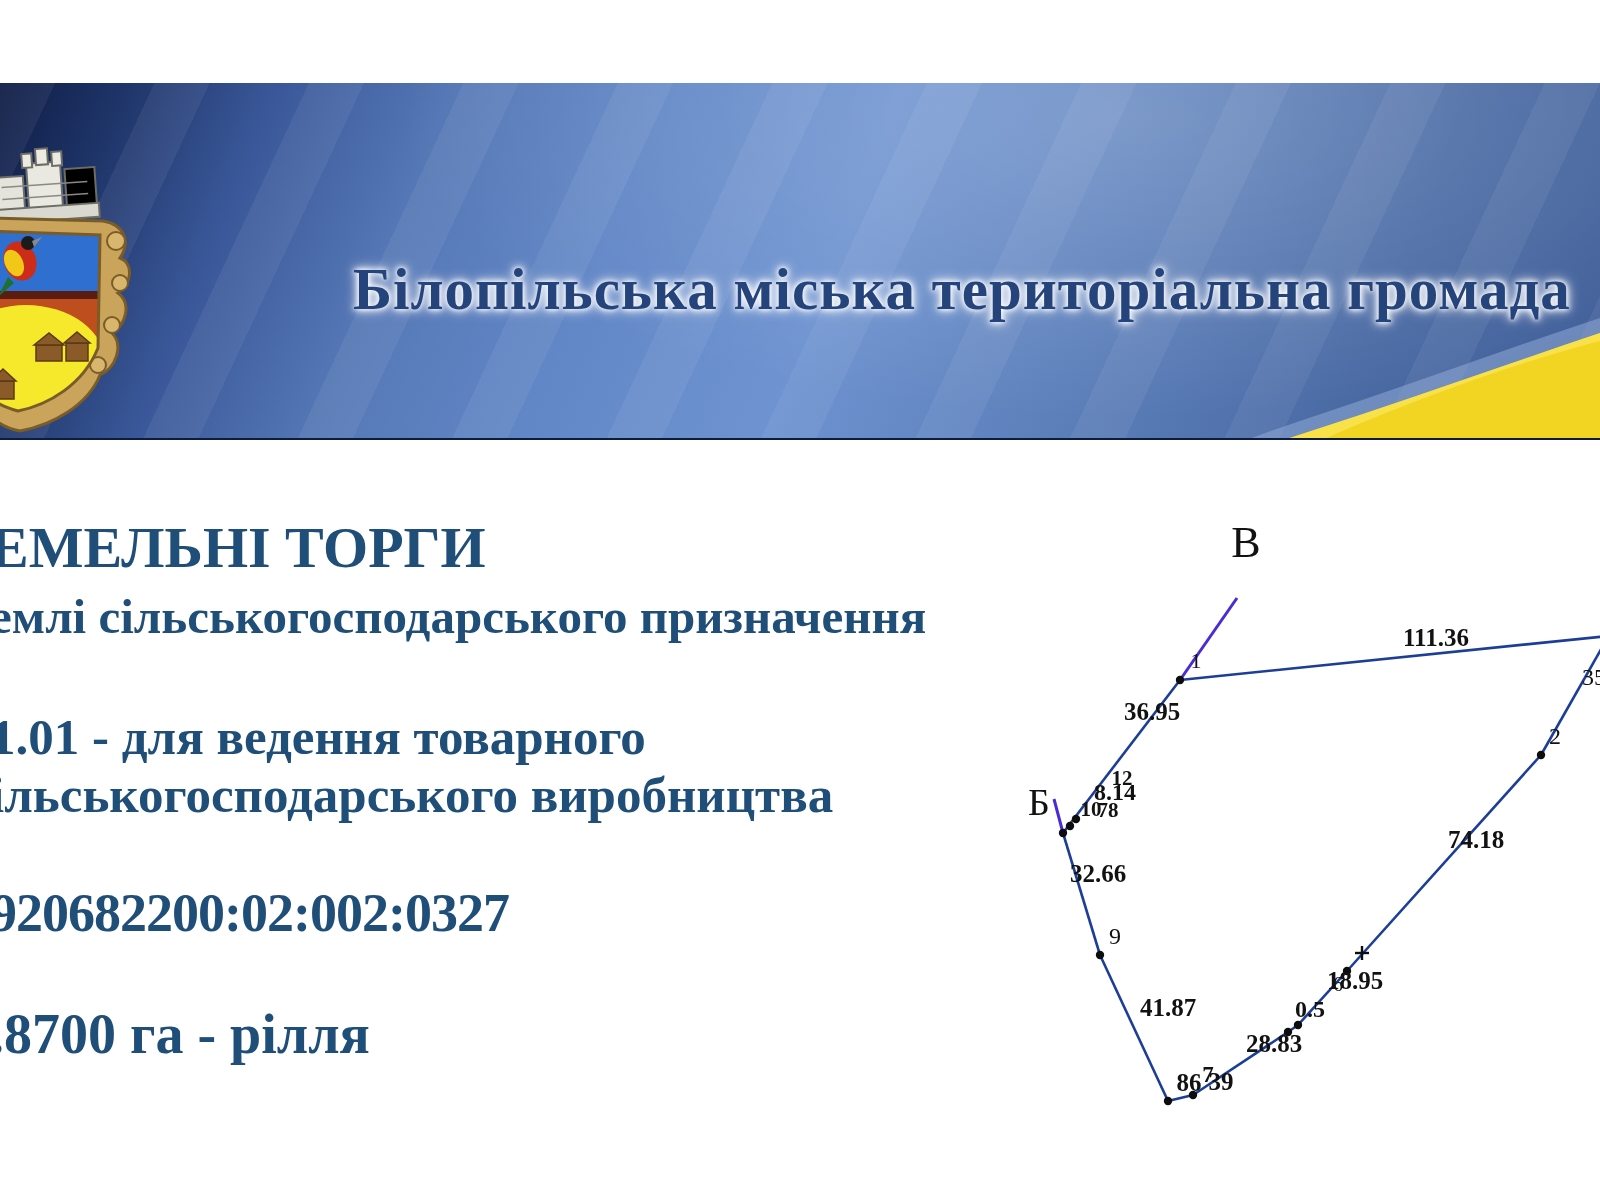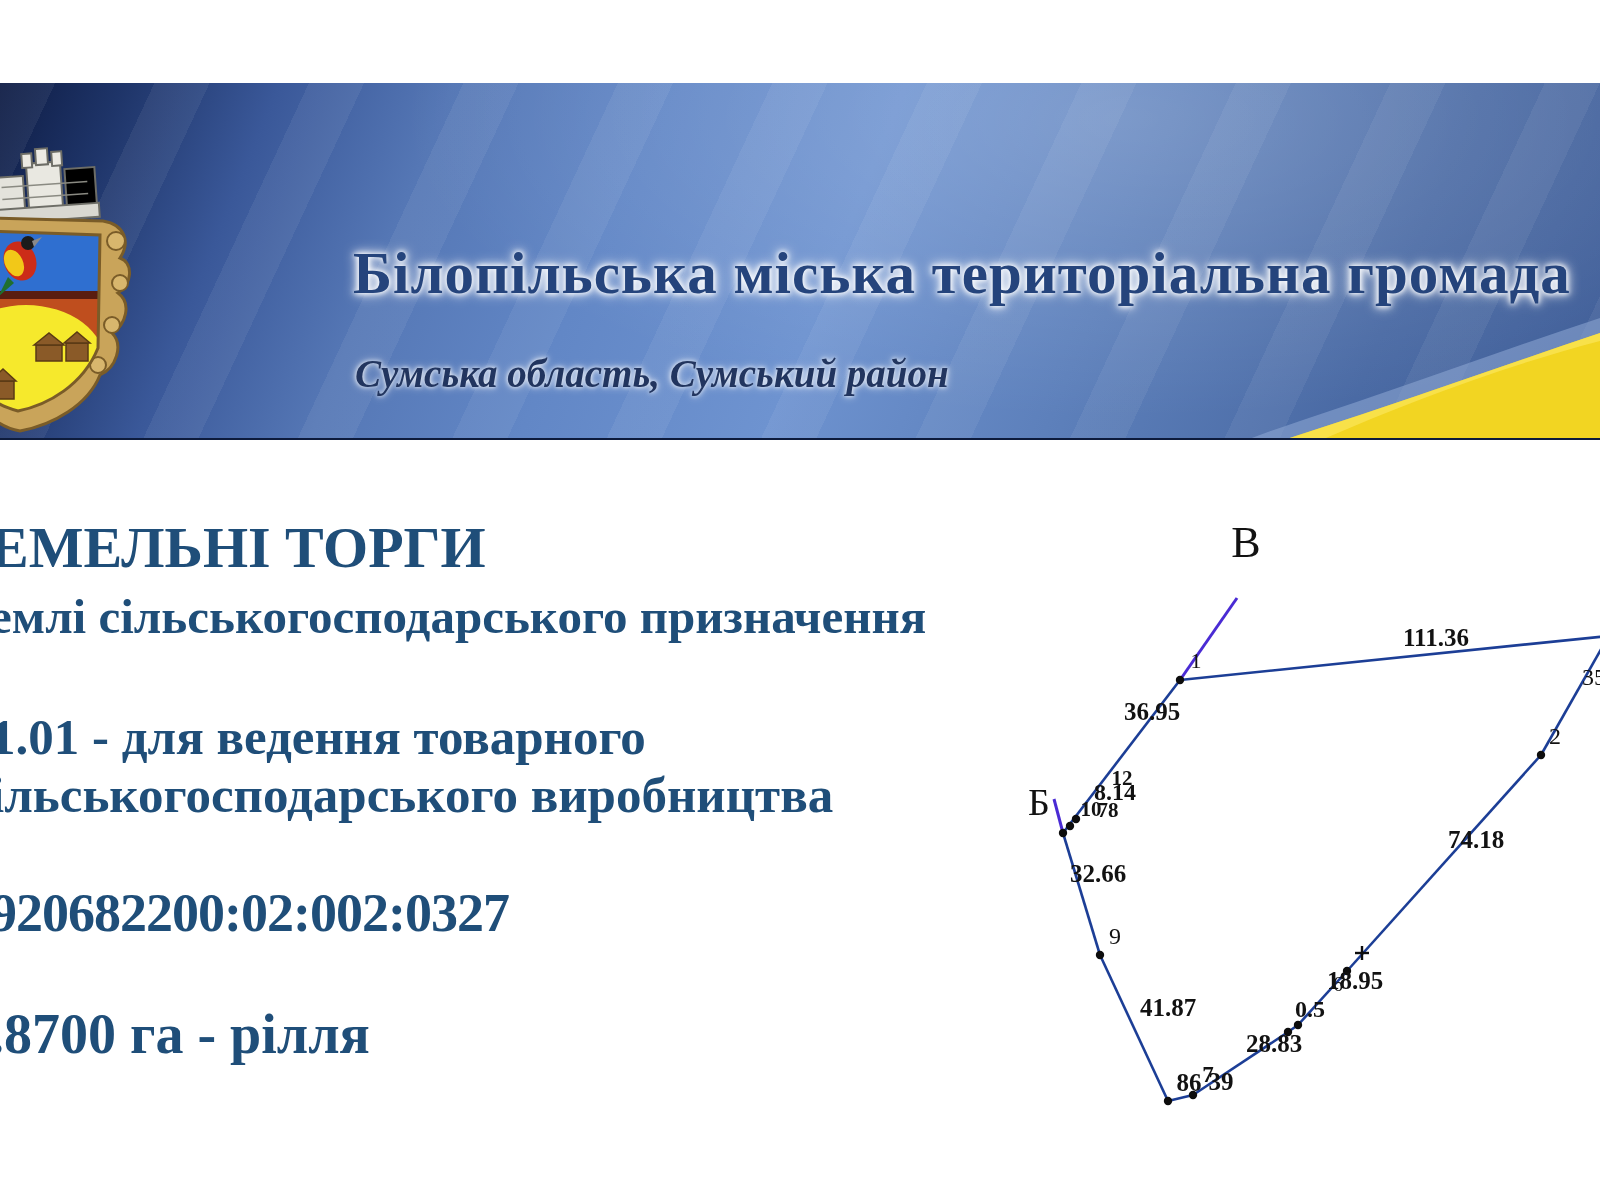--- a/index.html
+++ b/index.html
@@ -13,21 +13,21 @@
     background:
       radial-gradient(1200px 500px at 70% 10%, rgba(255,255,255,0.18), rgba(255,255,255,0) 60%),
       linear-gradient(112deg,#0e1c44 0%,#1e3468 7%,#3a5899 16%,#5577b5 26%,#6287c6 38%,#6e93d0 52%,#5d80bb 68%,#4a6aa4 85%,#405e98 100%);
     border-bottom:2px solid #0d1b3c;
   }
   .banner .sheen{
     position:absolute;inset:0;
     background:repeating-linear-gradient(115deg, rgba(255,255,255,0.06) 0 50px, rgba(255,255,255,0) 50px 140px);
   }
   .banner-title{
-    position:absolute;left:353px;top:156px;margin:0;
+    position:absolute;left:353px;top:172px;margin:0;
     font-size:59px;font-weight:bold;color:#25447c;white-space:nowrap;letter-spacing:1px;
     text-shadow:0 0 5px #ffffff,0 0 9px #ffffff,0 0 14px rgba(255,255,255,0.95);
   }
   .banner-subtitle{
     position:absolute;left:355px;top:268px;margin:0;
     font-size:39px;font-style:italic;font-weight:bold;color:#22355f;white-space:nowrap;
     text-shadow:0 0 4px rgba(255,255,255,0.9),0 0 8px rgba(255,255,255,0.8);
   }
   .flag-wave{position:absolute;left:0;top:0;width:1600px;height:355px;}
   .coat{position:absolute;left:-12px;top:30px;}
@@ -104,21 +104,20 @@
           <path d="M56,230 L69,219 L82,230 Z"></path>
           <rect x="-16" y="268" width="22" height="18"></rect>
           <path d="M-18,268 L-5,256 L8,268 Z"></path>
         </g>
       </g>
       <path d="M-20,118 L92,122 L90,235 C75,272 40,292 10,298 C-8,293 -18,286 -20,280 Z" fill="none" stroke="#7a5c28" stroke-width="3"></path>
     </g>
   </svg>
 
   <h1 class="banner-title">Білопільська міська територіальна громада</h1>
-  <div class="banner-subtitle">Сумська область, Сумський район</div>
 </div>
 
 <div class="info">
   <div class="il1">ЕМЕЛЬНІ ТОРГИ</div>
   <div class="il2">емлі сільськогосподарського призначення</div>
   <div class="il3">1.01 - для ведення товарного</div>
   <div class="il4">ільськогосподарського виробництва</div>
   <div class="il5">920682200:02:002:0327</div>
   <div class="il6">.8700 га - рілля</div>
 </div>

